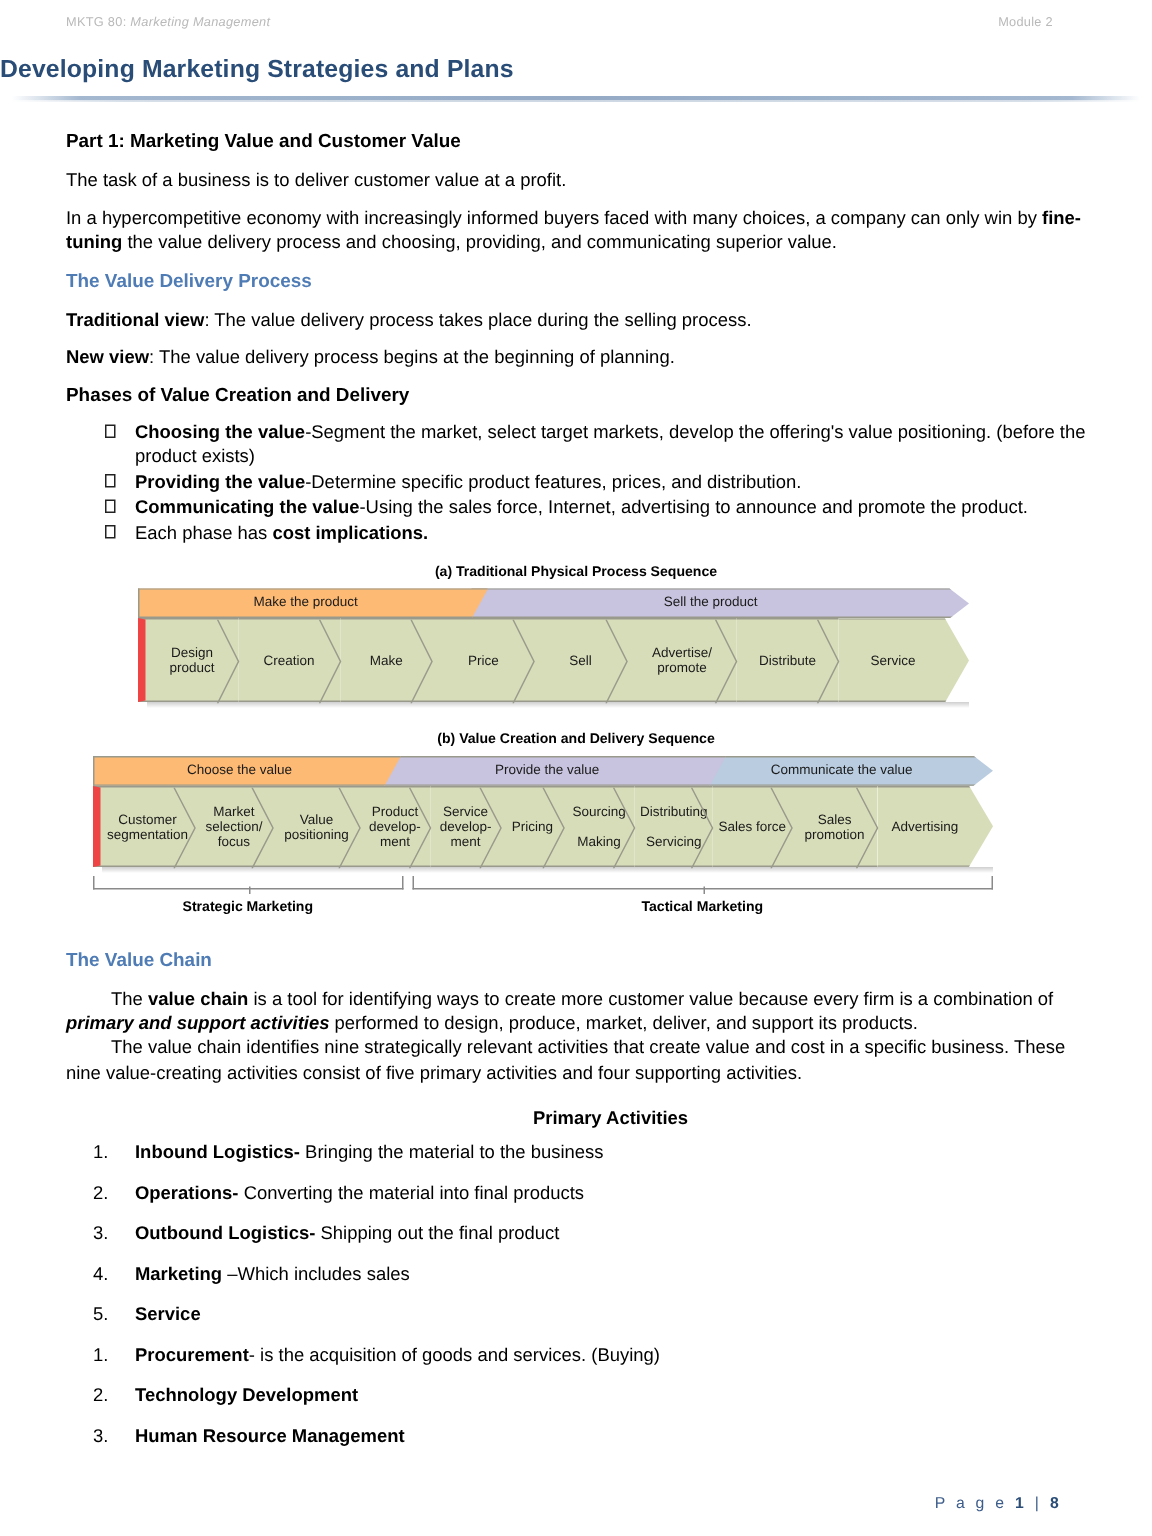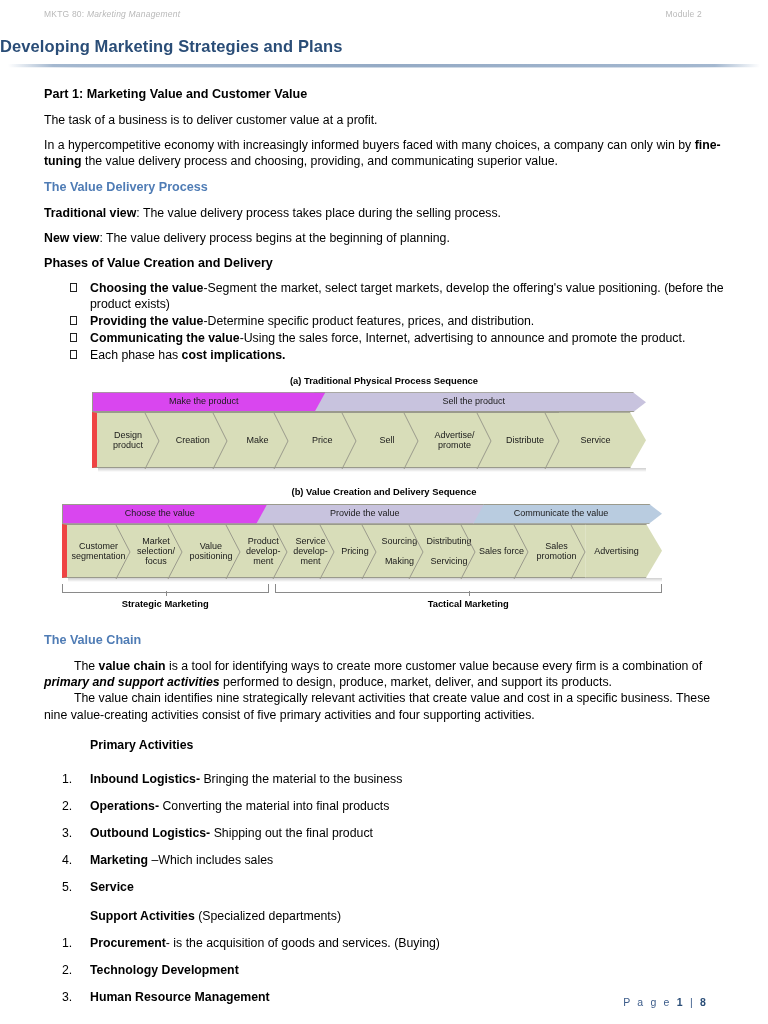--- a/index.html
+++ b/index.html
@@ -130,21 +130,22 @@
   }
   ol.numlist > li .num {
     position: absolute;
     left: 18px;
     top: 0;
     width: 22px;
     text-align: left;
   }
   .sub-head {
     font-weight: bold;
-    margin: 0 0 19px 46px;
+    margin: 0 0 8px 46px;
+    text-align: center;
   }
   .sub-head2 {
     font-weight: bold;
     margin: 12px 0 11px 46px;
   }
   .sub-head2 span.norm { font-weight: normal; }
 
   .indent-para {
     text-indent: 30px;
     margin: 0;
@@ -169,21 +170,21 @@
     position: relative;
     font-size: 9px;
     display: flex;
     align-items: center;
     justify-content: center;
     color: #1a1a1a;
     border-top: 1px solid #9a9a8c;
     border-bottom: 1px solid #9a9a8c;
     box-sizing: border-box;
   }
-  .band.tan   { background: #d946ef; justify-content: center; }
+  .band.tan   { background: #fdba74; justify-content: center; }
   .band.lav   { background: #c8c3de; }
   .band.blu   { background: #b9cce0; }
   .band.first { border-left: 1px solid #9a9a8c; }
 
   
   .band-slant-r {
     clip-path: polygon(0 0, 100% 0, calc(100% - 11px) 100%, 0 100%);
     margin-right: -11px;
     padding-right: 11px;
   }
@@ -569,21 +570,20 @@
       <li>
         <span class="num">4.</span>
         <b>Marketing</b><span> –Which includes sales</span>
       </li>
       <li>
         <span class="num">5.</span>
         <b>Service</b><span></span>
       </li>
     </ol>
 
-    <div class="sub-head2"><span>Support Activities</span><span class="norm"> (Specialized departments)</span></div>
 
     <ol class="numlist">
       <li>
         <span class="num">1.</span>
         <b>Procurement</b><span>- is the acquisition of goods and services. (Buying)</span>
       </li>
       <li>
         <span class="num">2.</span>
         <b>Technology Development</b><span></span>
       </li>

